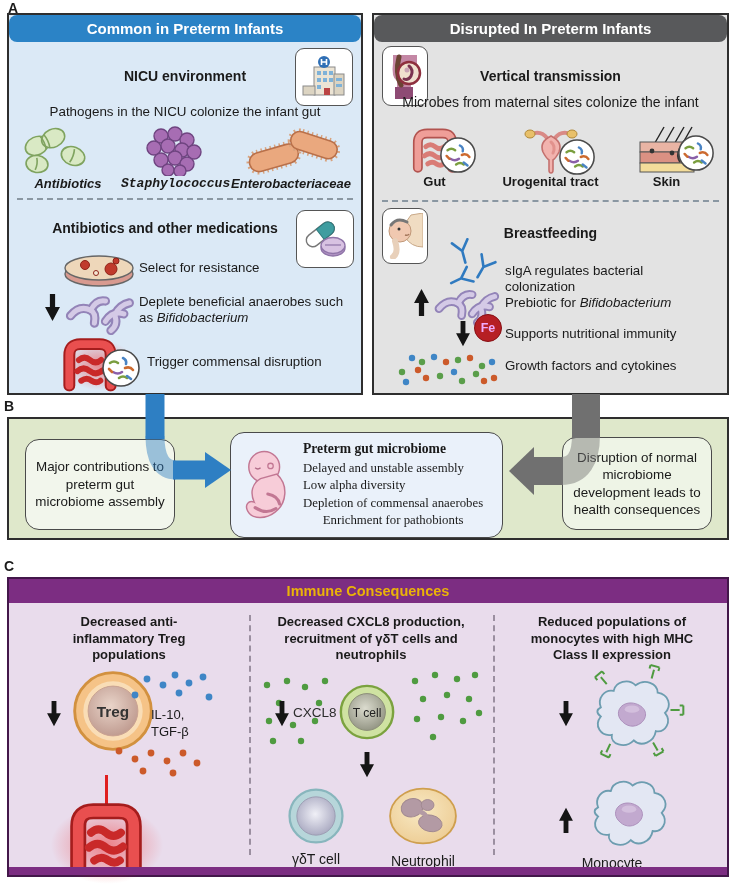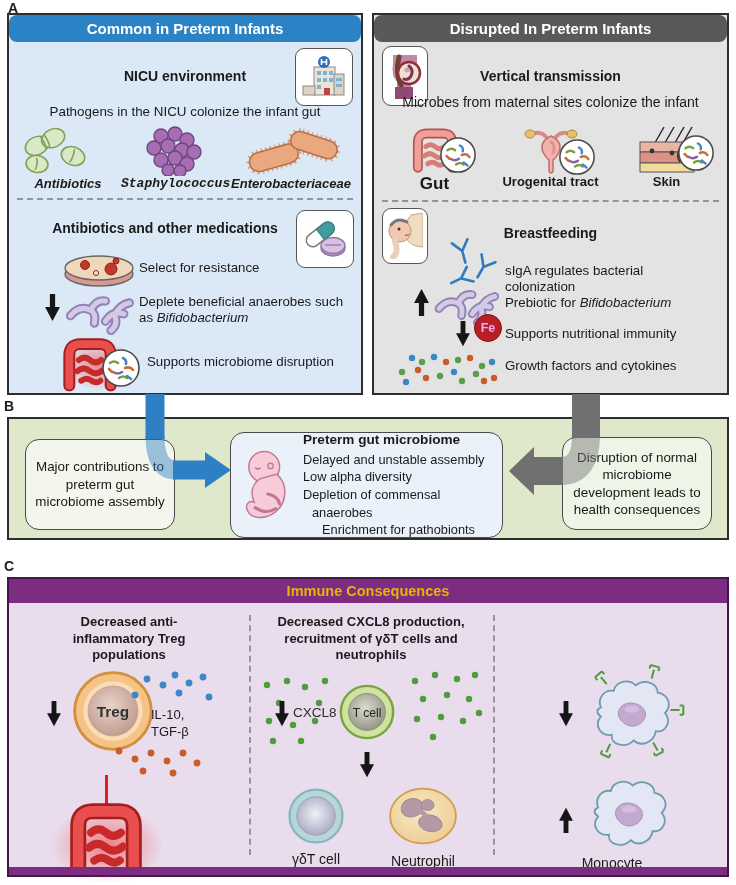--- a/index.html
+++ b/index.html
@@ -230,21 +230,21 @@
         </svg>
       <div class="rowtxt" style="top:252px;"><span>Deplete beneficial anaerobes such as </span><span class="it">Bifidobacterium</span></div>
 
       <div class="glow" style="left:40px;top:288px;width:100px;height:70px;"></div>
       <svg class="abs" style="left:46px;top:294px;--gd:#a51d1d;--gl:#e94f4f;--gm:#c92929;" width="70" height="56" viewBox="0 0 88 70">
           <use href="#sym-intestine" width="88" height="70"></use>
         </svg>
       <svg class="abs" style="left:92px;top:306px;" width="40" height="40" viewBox="0 0 40 40">
           <use href="#sym-microbes" width="40" height="40"></use>
         </svg>
-      <div class="rowtxt" style="top:312px;left:138px;">Supports microbiome disruption</div>
+      <div class="rowtxt" style="top:312px;left:138px;">Trigger commensal disruption</div>
     </div>
   </div>
 
   <div class="pbox box-a-right">
     <div class="boxhdr">Disrupted In Preterm Infants</div>
     <div class="boxbody">
       <div class="icon-frame" style="left:8px;top:4px;width:44px;height:58px;">
         <svg width="36" height="50" viewBox="0 0 36 50">
           <path d="M6,4 H30 V24 Q30,30 24,32 L24,48 H10 L10,30 Q4,26 6,12 Z" fill="#c487a5"></path>
           <rect x="8" y="36" width="18" height="12" fill="#8e4a74"></rect>
@@ -258,21 +258,21 @@
       <div class="abs ctr" style="left:0;right:0;top:52px;font-size:14px;">Microbes from maternal sites colonize the infant</div>
 
       <div class="abs" style="left:6px;right:6px;top:84px;display:flex;justify-content:space-around;">
         <div class="ctr" style="width:104px;position:relative;">
           <svg style="margin:0 auto;" width="58" height="48" viewBox="0 0 88 70">
               <use href="#sym-intestine" width="88" height="70"></use>
             </svg>
           <svg class="abs" style="left:56px;top:10px;" width="38" height="38" viewBox="0 0 40 40">
               <use href="#sym-microbes" width="40" height="40"></use>
             </svg>
-          <div class="bold" style="font-size:17px;">Gut</div>
+          <div class="bold" style="font-size:13px;">Gut</div>
         </div>
         <div class="ctr" style="width:118px;position:relative;">
           <svg style="margin:0 auto;" width="56" height="48" viewBox="0 0 56 48">
             <path d="M8,8 Q18,4 24,12 M48,8 Q38,4 32,12" stroke="#d98a86" stroke-width="4" fill="none" stroke-linecap="round"></path>
             <ellipse cx="7" cy="8" rx="5" ry="4" fill="#e8c06a" stroke="#b08838"></ellipse>
             <ellipse cx="49" cy="8" rx="5" ry="4" fill="#e8c06a" stroke="#b08838"></ellipse>
             <path d="M28,10 Q40,16 36,26 Q33,32 30,34 L30,44 Q30,47 28,47 Q26,47 26,44 L26,34 Q23,32 20,26 Q16,16 28,10 Z" fill="#f2b3ae" stroke="#c4716e" stroke-width="1.6"></path>
             <path d="M28,16 Q33,20 30,27" stroke="#e2928d" stroke-width="3" fill="none" stroke-linecap="round"></path>
           </svg>
           <svg class="abs" style="left:66px;top:12px;" width="38" height="38" viewBox="0 0 40 40">
@@ -369,21 +369,21 @@
       </svg>
       <div class="rowtxt" style="top:316px;">Growth factors and cytokines</div>
     </div>
   </div>
 
   <div class="abs plabel" style="left:4px;top:398px;">B</div>
   <div class="pbox panel-b">
     <div class="bbox" style="left:16px;top:20px;width:150px;height:91px;background:#f2f6ec;">
       <span>Major contributions to preterm gut microbiome assembly</span>
     </div>
-    <div class="bbox" style="left:221px;top:13px;width:273px;height:106px;background:#eaf1fa;justify-content:flex-start;text-align:left;padding:6px 8px 6px 6px;">
+    <div class="bbox" style="left:221px;top:13px;width:273px;height:106px;background:#eaf1fa;justify-content:flex-start;text-align:left;padding:6px 8px 6px 6px;font-family:Liberation Serif, serif;">
       <svg width="58" height="84" viewBox="0 0 64 84" style="flex:0 0 auto;">
         <circle cx="30" cy="22" r="17" fill="#f7ccd8" stroke="#c27793" stroke-width="1.6"></circle>
         <path d="M44,30 C57,42 55,62 42,72 C32,80 17,80 12,71 C8,64 13,58 19,61 C14,50 17,40 26,35 Z" fill="#f7ccd8" stroke="#c27793" stroke-width="1.6"></path>
         <path d="M34,52 q11,2 13,11" stroke="#c27793" stroke-width="3.4" fill="none" stroke-linecap="round"></path>
         <path d="M20,67 q12,8 23,1" stroke="#c27793" stroke-width="3.4" fill="none" stroke-linecap="round"></path>
         <circle cx="37" cy="21" r="3" fill="none" stroke="#c27793" stroke-width="1.4"></circle>
         <path d="M20,23 q3,2.5 6,0" stroke="#b06a86" stroke-width="1.6" fill="none"></path>
       </svg>
       <div style="margin-left:8px;">
         <div class="bold" style="font-size:13.6px;margin-bottom:2px;">Preterm gut microbiome</div>
@@ -517,20 +517,21 @@
           <ellipse cx="30" cy="26" rx="12" ry="10" transform="rotate(-15 30 26)"></ellipse>
           <ellipse cx="50" cy="43" rx="13" ry="9" transform="rotate(12 50 43)"></ellipse>
           <ellipse cx="47" cy="23" rx="7" ry="6"></ellipse>
           <path d="M38,30 q8,2 8,9" fill="none" stroke="#b39aa4" stroke-width="5"></path>
         </g>
       </svg>
       <div class="abs cell-label" style="left:119px;top:250px;width:110px;text-decoration:underline;">Neutrophil</div>
     </div>
 
     <div class="ccol" style="left:484px;width:238px;">
+      <div class="chead" style="width:198px;">Reduced populations of monocytes with high MHC Class II expression</div>
       <svg class="abs" style="left:66px;top:98px;" width="14" height="26">
           <use href="#sym-arrow-down" width="14" height="26"></use>
         </svg>
       <svg class="abs" style="left:84px;top:56px;" width="110" height="104" viewBox="0 0 120 110">
         <use href="#sym-monocyte" x="12" y="11" width="96" height="88"></use>
         <g stroke="#4f9b40" stroke-width="2.2" fill="none">
           <g transform="translate(26,18) rotate(-40)">
               <path d="M0,10 V0 M-5,-4 H5 M-5,-4 V0 M5,-4 V0"></path>
             </g>
           <g transform="translate(84,10) rotate(15)">

